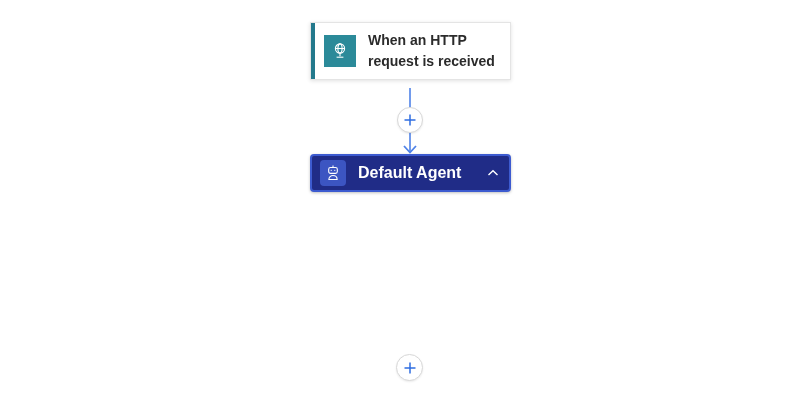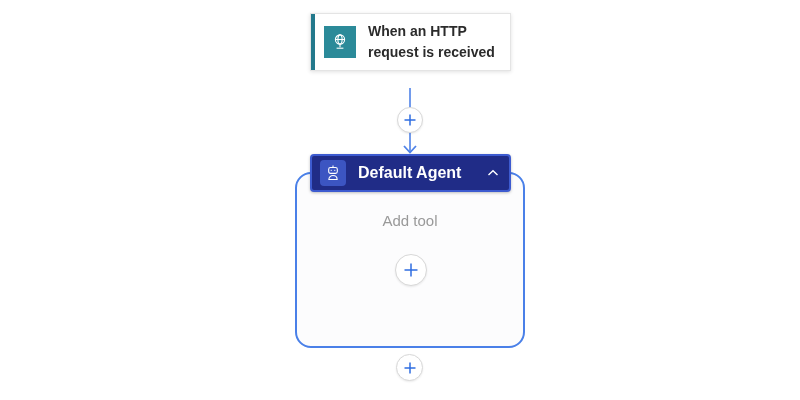--- a/index.html
+++ b/index.html
@@ -10,21 +10,21 @@
     position: relative;
     width: 800px;
     height: 400px;
     background: #ffffff;
     overflow: hidden;
   }
 
   
   .trigger-card {
     position: absolute;
-    left: 310px; top: 13px;
+    left: 310px; top: 22px;
     width: 201px; height: 58px;
     background: #ffffff;
     border: 1px solid #e4e4e4;
     box-shadow: 0 1px 4px rgba(0,0,0,0.12);
     display: flex;
     align-items: center;
     cursor: pointer;
   }
   .trigger-stripe {
     position: absolute;
@@ -156,29 +156,20 @@
     <polyline points="7,58 13,64.5 19,58" stroke="#4f82e8" stroke-width="1.8" fill="none"></polyline>
   </svg>
 
   <div class="plus-circle insert-plus">
     <svg width="14" height="14" viewBox="0 0 14 14">
       <line x1="7" y1="1.5" x2="7" y2="12.5" stroke="#2e6ce0" stroke-width="1.5"></line>
       <line x1="1.5" y1="7" x2="12.5" y2="7" stroke="#2e6ce0" stroke-width="1.5"></line>
     </svg>
   </div>
 
-  <div class="agent-container">
-    <div class="add-tool-placeholder">Add tool</div>
-    <div class="plus-circle addtool-plus">
-      <svg width="16" height="16" viewBox="0 0 16 16">
-        <line x1="8" y1="1.5" x2="8" y2="14.5" stroke="#2e6ce0" stroke-width="1.5"></line>
-        <line x1="1.5" y1="8" x2="14.5" y2="8" stroke="#2e6ce0" stroke-width="1.5"></line>
-      </svg>
-    </div>
-  </div>
 
   <div class="agent-header">
     <div class="agent-icon-tile">
       <svg width="18" height="18" viewBox="0 0 20 20" fill="none" stroke="#ffffff" stroke-width="1.2">
         <line x1="10" y1="1.8" x2="10" y2="3.6"></line>
         <rect x="5.2" y="3.8" width="9.6" height="6.6" rx="2"></rect>
         <circle cx="8" cy="7" r="0.7" fill="#ffffff" stroke="none"></circle>
         <circle cx="12" cy="7" r="0.7" fill="#ffffff" stroke="none"></circle>
         <path d="M5.4 17.2 c0-2.7 2-4.4 4.6-4.4 s4.6 1.7 4.6 4.4 z"></path>
       </svg>

